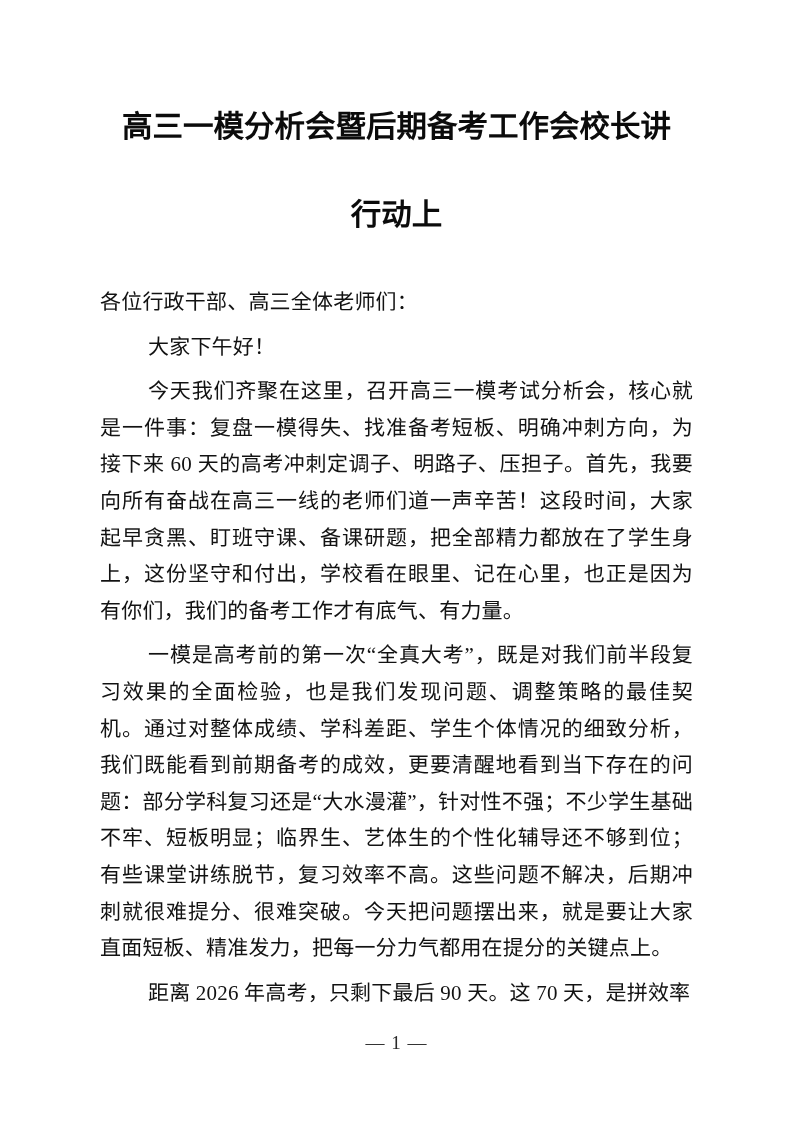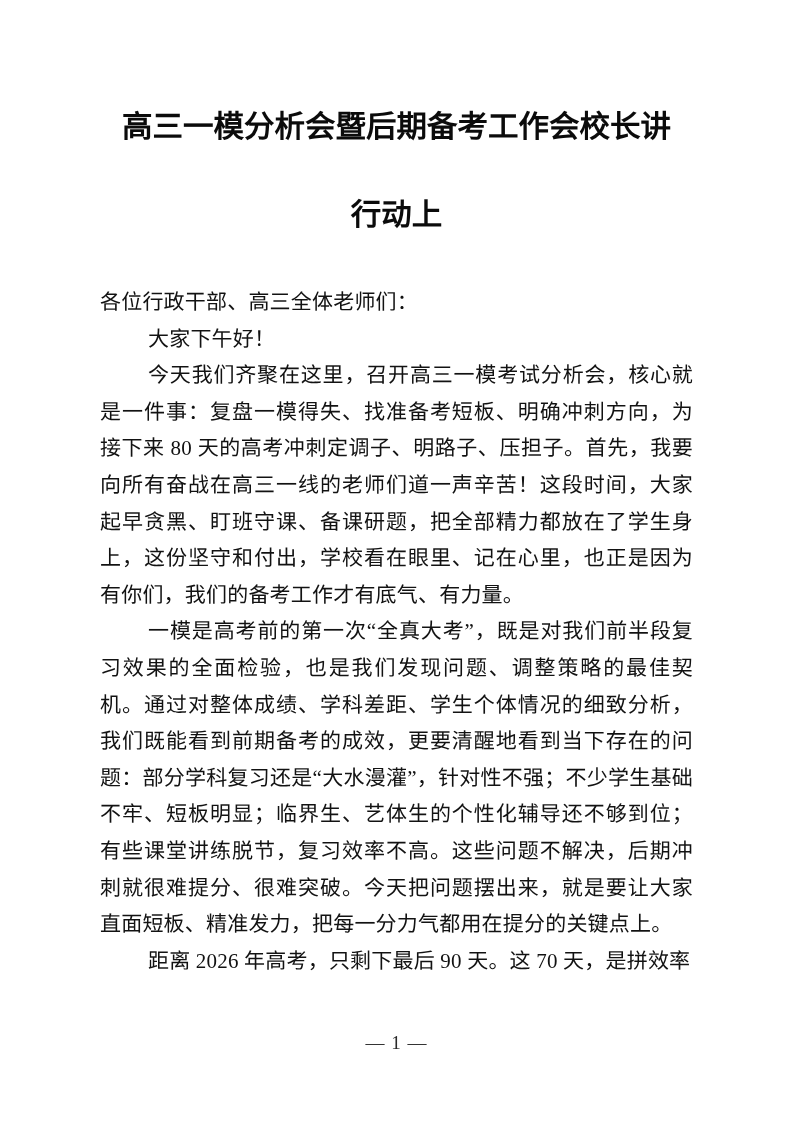--- a/index.html
+++ b/index.html
@@ -60,20 +60,21 @@
     text-align: justify;
     text-justify: inter-ideograph;
     text-align-last: left;
     word-break: break-all;
     letter-spacing: 0.2px;
     color: #121212;
   }
 
   p.para.indent {
     text-indent: 48px;
+    margin-top: 8px;
   }
 
   p.para.no-indent {
     text-indent: 0;
   }
 
   
   .footer {
     position: absolute;
     left: 0;
@@ -99,21 +100,21 @@
       <br>
       <span>行动上</span>
     </h1>
 
     <div class="body-block">
 
       <p class="para no-indent">各位行政干部、高三全体老师们：</p>
 
       <p class="para indent">大家下午好！</p>
 
-      <p class="para indent">今天我们齐聚在这里，召开高三一模考试分析会，核心就是一件事：复盘一模得失、找准备考短板、明确冲刺方向，为接下来 80 天的高考冲刺定调子、明路子、压担子。首先，我要向所有奋战在高三一线的老师们道一声辛苦！这段时间，大家起早贪黑、盯班守课、备课研题，把全部精力都放在了学生身上，这份坚守和付出，学校看在眼里、记在心里，也正是因为有你们，我们的备考工作才有底气、有力量。</p>
+      <p class="para indent">今天我们齐聚在这里，召开高三一模考试分析会，核心就是一件事：复盘一模得失、找准备考短板、明确冲刺方向，为接下来 60 天的高考冲刺定调子、明路子、压担子。首先，我要向所有奋战在高三一线的老师们道一声辛苦！这段时间，大家起早贪黑、盯班守课、备课研题，把全部精力都放在了学生身上，这份坚守和付出，学校看在眼里、记在心里，也正是因为有你们，我们的备考工作才有底气、有力量。</p>
 
       <p class="para indent">一模是高考前的第一次“全真大考”，既是对我们前半段复习效果的全面检验，也是我们发现问题、调整策略的最佳契机。通过对整体成绩、学科差距、学生个体情况的细致分析，我们既能看到前期备考的成效，更要清醒地看到当下存在的问题：部分学科复习还是“大水漫灌”，针对性不强；不少学生基础不牢、短板明显；临界生、艺体生的个性化辅导还不够到位；有些课堂讲练脱节，复习效率不高。这些问题不解决，后期冲刺就很难提分、很难突破。今天把问题摆出来，就是要让大家直面短板、精准发力，把每一分力气都用在提分的关键点上。</p>
 
       <p class="para indent">距离 2026 年高考，只剩下最后 90 天。这 70 天，是拼效率</p>
 
     </div>
   </div>
 
   <div class="footer">
     <span>— 1 —</span>

